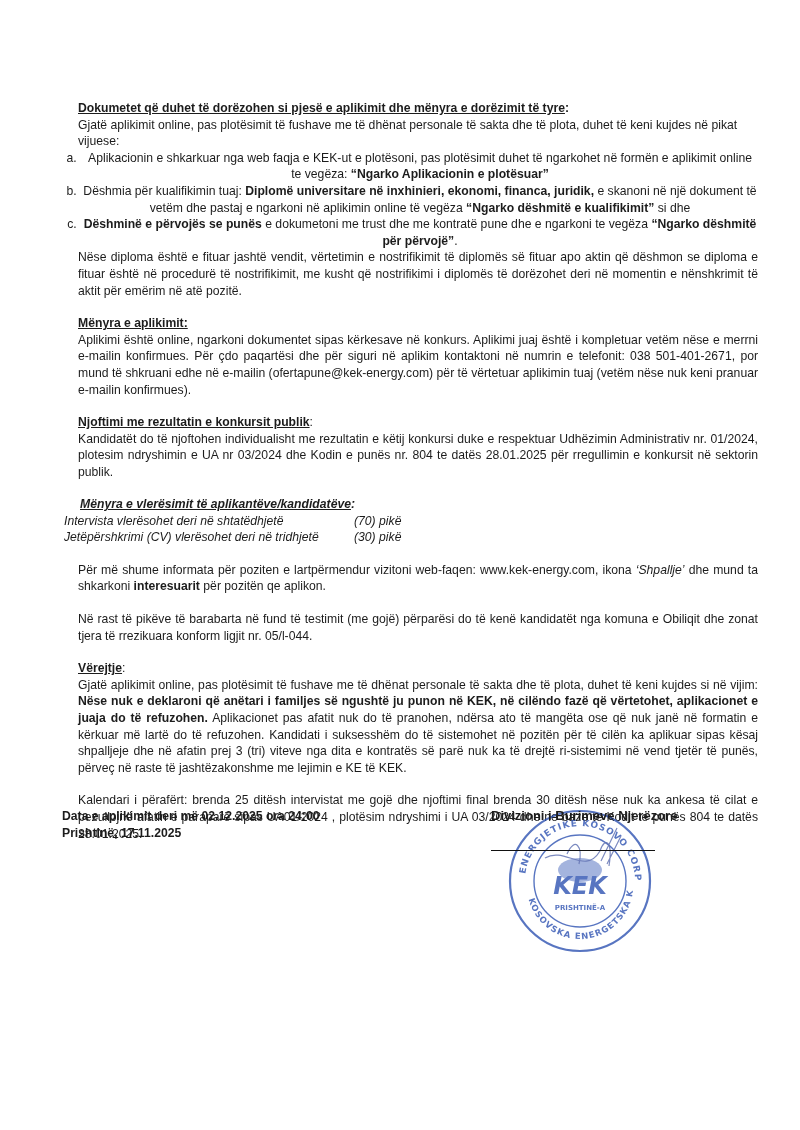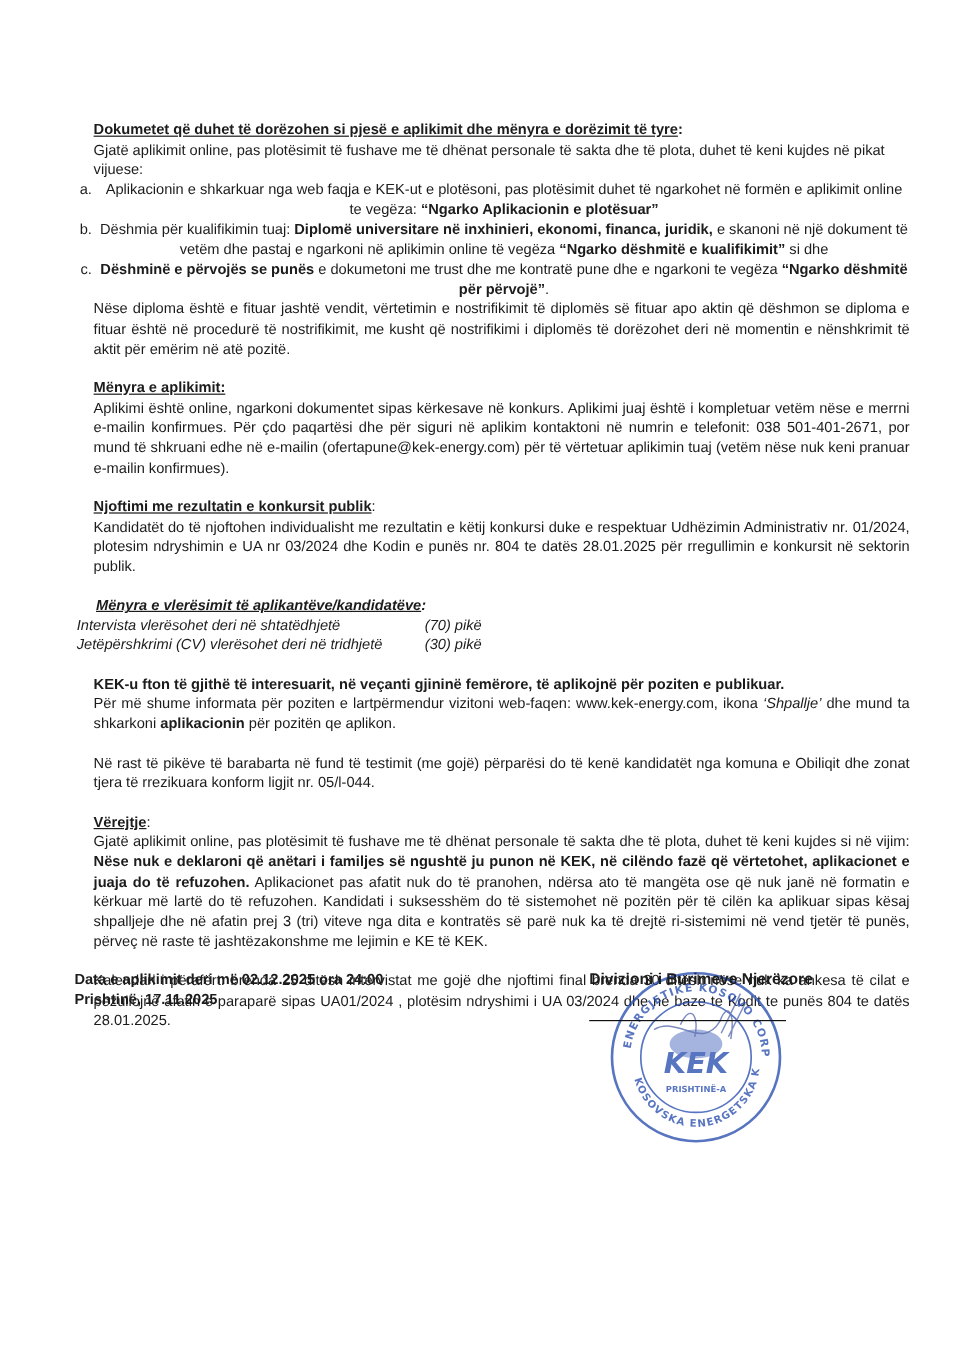--- a/index.html
+++ b/index.html
@@ -60,22 +60,21 @@
       </tr>
       <tr>
         <td class="lbl">Jetëpërshkrimi (CV) vlerësohet deri në tridhjetë</td>
         <td>(30) pikë</td>
       </tr>
     </tbody>
       </table>
   </div>
 
   <div class="section">
-    <p class="b">KEK-u fton të gjithë të interesuarit, në veçanti gjininë femërore, të aplikojnë për poziten e publikuar.</p>
-    <p class="justify"><span>Për më shume informata për poziten e lartpërmendur vizitoni web-faqen: www.kek-energy.com, ikona </span><span class="i">‘Shpallje’</span><span> dhe mund ta shkarkoni </span><span class="b">aplikacionin</span><span> për pozitën qe aplikon.</span></p>
+    <p class="justify"><span>Për më shume informata për poziten e lartpërmendur vizitoni web-faqen: www.kek-energy.com, ikona </span><span class="i">‘Shpallje’</span><span> dhe mund ta shkarkoni </span><span class="b">interesuarit</span><span> për pozitën qe aplikon.</span></p>
   </div>
 
   <div class="section">
     <p class="justify">Në rast të pikëve të barabarta në fund të testimit (me gojë) përparësi do të kenë kandidatët nga komuna e Obiliqit dhe zonat tjera të rrezikuara konform ligjit nr. 05/l-044.</p>
   </div>
 
   <div class="section">
     <p><span class="heading">Vërejtje</span><span>:</span></p>
     <p class="justify"><span>Gjatë aplikimit online, pas plotësimit të fushave me të dhënat personale të sakta dhe të plota, duhet të keni kujdes si në vijim: </span><span class="b">Nëse nuk e deklaroni që anëtari i familjes së ngushtë ju punon në KEK, në cilëndo fazë që vërtetohet, aplikacionet e juaja do të refuzohen.</span><span> Aplikacionet pas afatit nuk do të pranohen, ndërsa ato të mangëta ose që nuk janë në formatin e kërkuar më lartë do të refuzohen. Kandidati i suksesshëm do të sistemohet në pozitën për të cilën ka aplikuar sipas kësaj shpalljeje dhe në afatin prej 3 (tri) viteve nga dita e kontratës së parë nuk ka të drejtë ri-sistemimi në vend tjetër të punës, përveç në raste të jashtëzakonshme me lejimin e KE të KEK.</span></p>
   </div>

